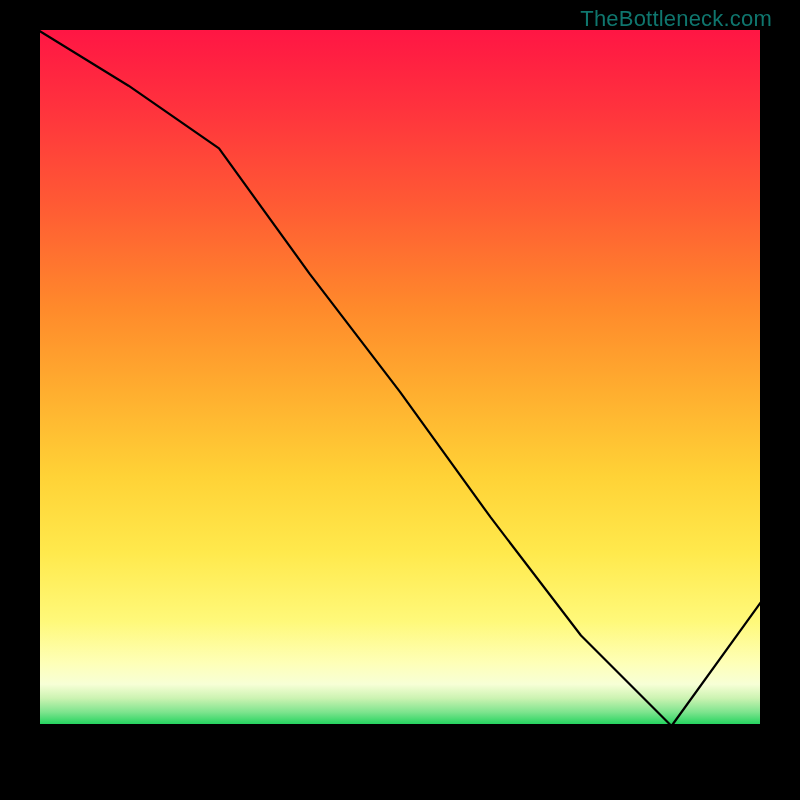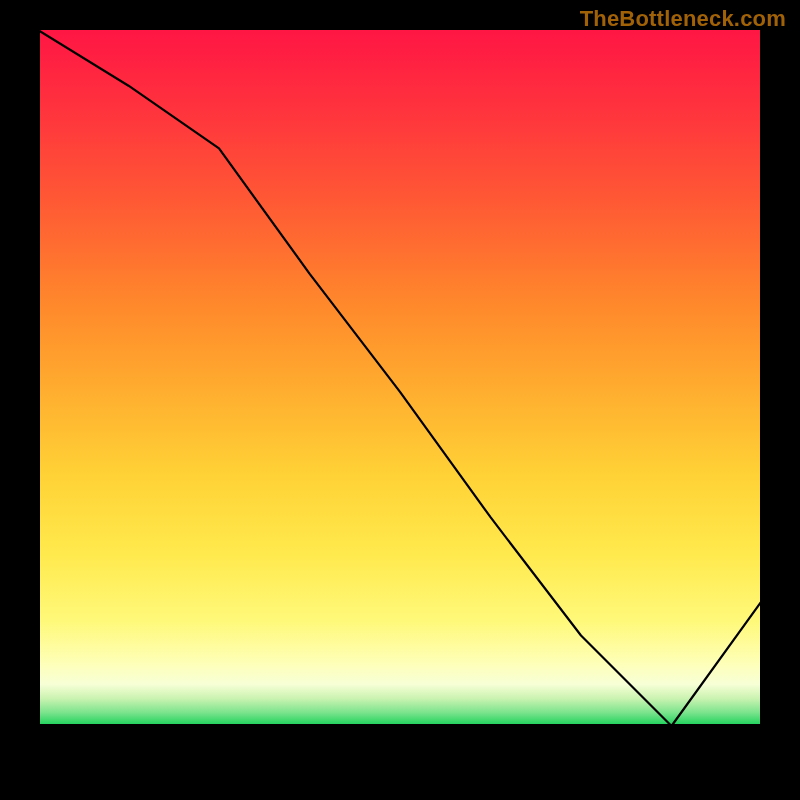--- a/index.html
+++ b/index.html
@@ -13,24 +13,24 @@
   }
   .frame {
     position: relative;
     width: 800px;
     height: 800px;
     background: #000;
   }
   .watermark {
     position: absolute;
     top: 6px;
-    right: 14px;
-    color: #a16207;
+    right: 28px;
+    color: #0f766e;
     font-size: 22px;
-    font-weight: 700;
+    font-weight: 400;
     letter-spacing: 0.2px;
     z-index: 10;
   }
   .chart-wrap {
     position: absolute;
     left: 36px;
     top: 30px;
     width: 728px;
     height: 734px;
   }

